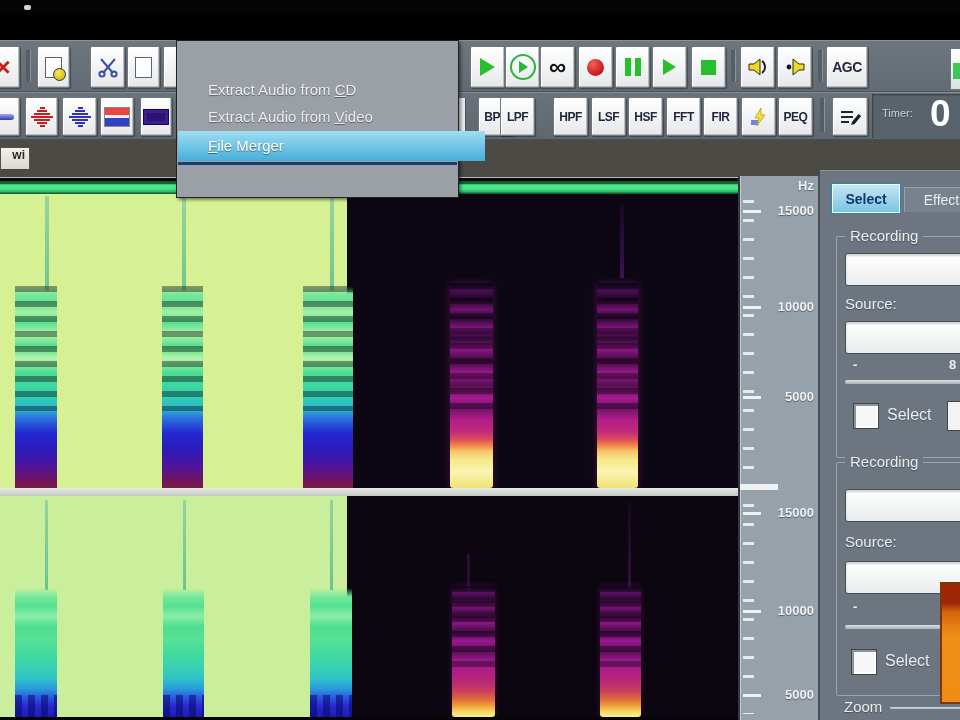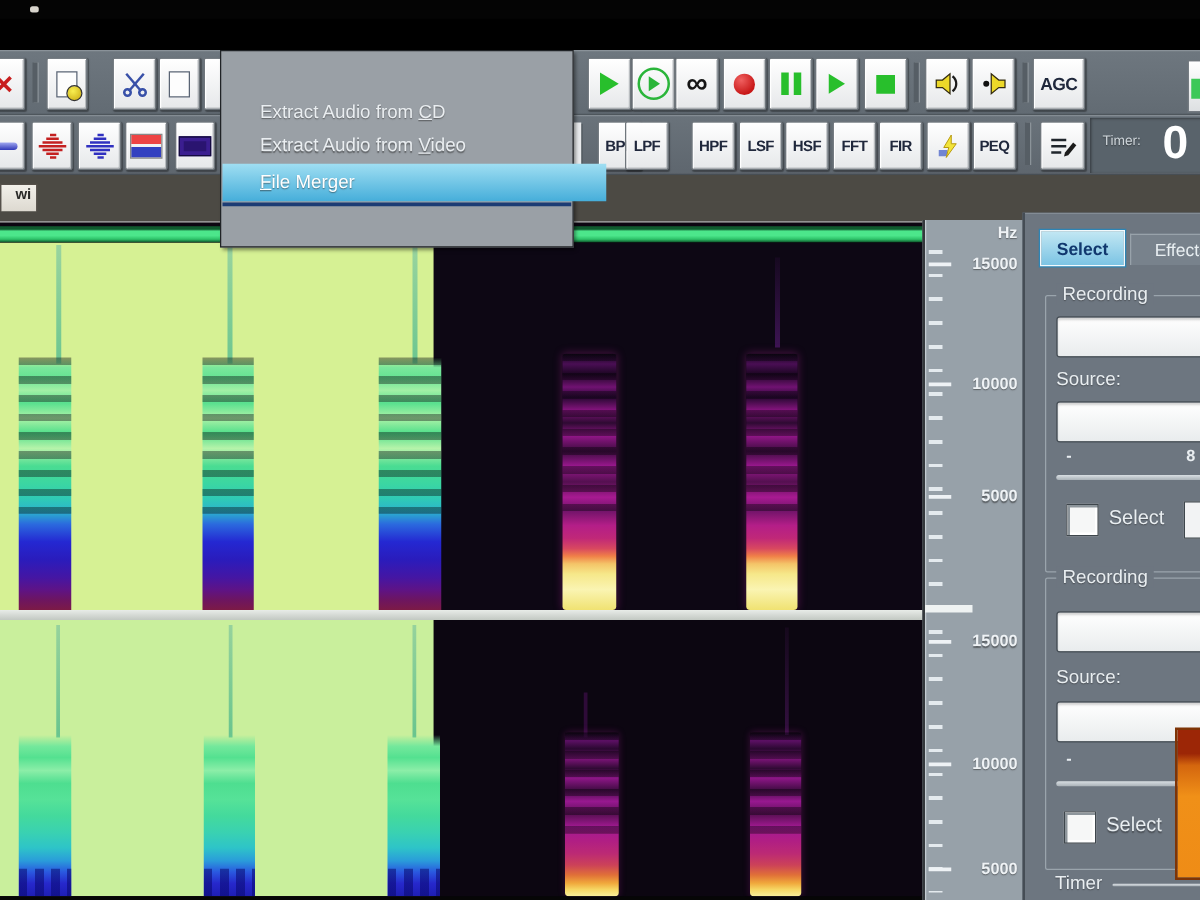--- a/index.html
+++ b/index.html
@@ -391,21 +391,21 @@
       <span class="gtitle">Recording</span>
       <div class="combo" style="left:8px;top:26px;"></div>
       <span class="plabel" style="left:8px;top:70px;">Source:</span>
       <div class="combo" style="left:8px;top:98px;"></div>
       <span class="rangechar" style="left:16px;top:136px;">-</span>
       <div class="slider" style="left:8px;top:162px;width:100px;"></div>
       <div class="checkbox" style="left:14px;top:186px;"></div>
       <span class="plabel" style="left:48px;top:189px;font-size:16px;">Select</span>
     </div>
 
-    <span class="plabel" style="left:24px;top:528px;">Timer</span>
+    <span class="plabel" style="left:24px;top:528px;">Zoom</span>
     <div class="slider" style="left:70px;top:537px;width:90px;height:2px;"></div>
 
     <div class="meter"></div>
   </div>
 
   <div class="abs dropdown">
     <div class="ditem" style="top:62px;">Extract Audio from <u>V</u>ideo</div>
     <div class="ditem" style="top:35px;">Extract Audio from <u>C</u>D</div>
     <div class="ditem hl" style="top:90px;"><u>F</u>ile Merger</div>
     <div class="dsep" style="top:121px;"></div>

